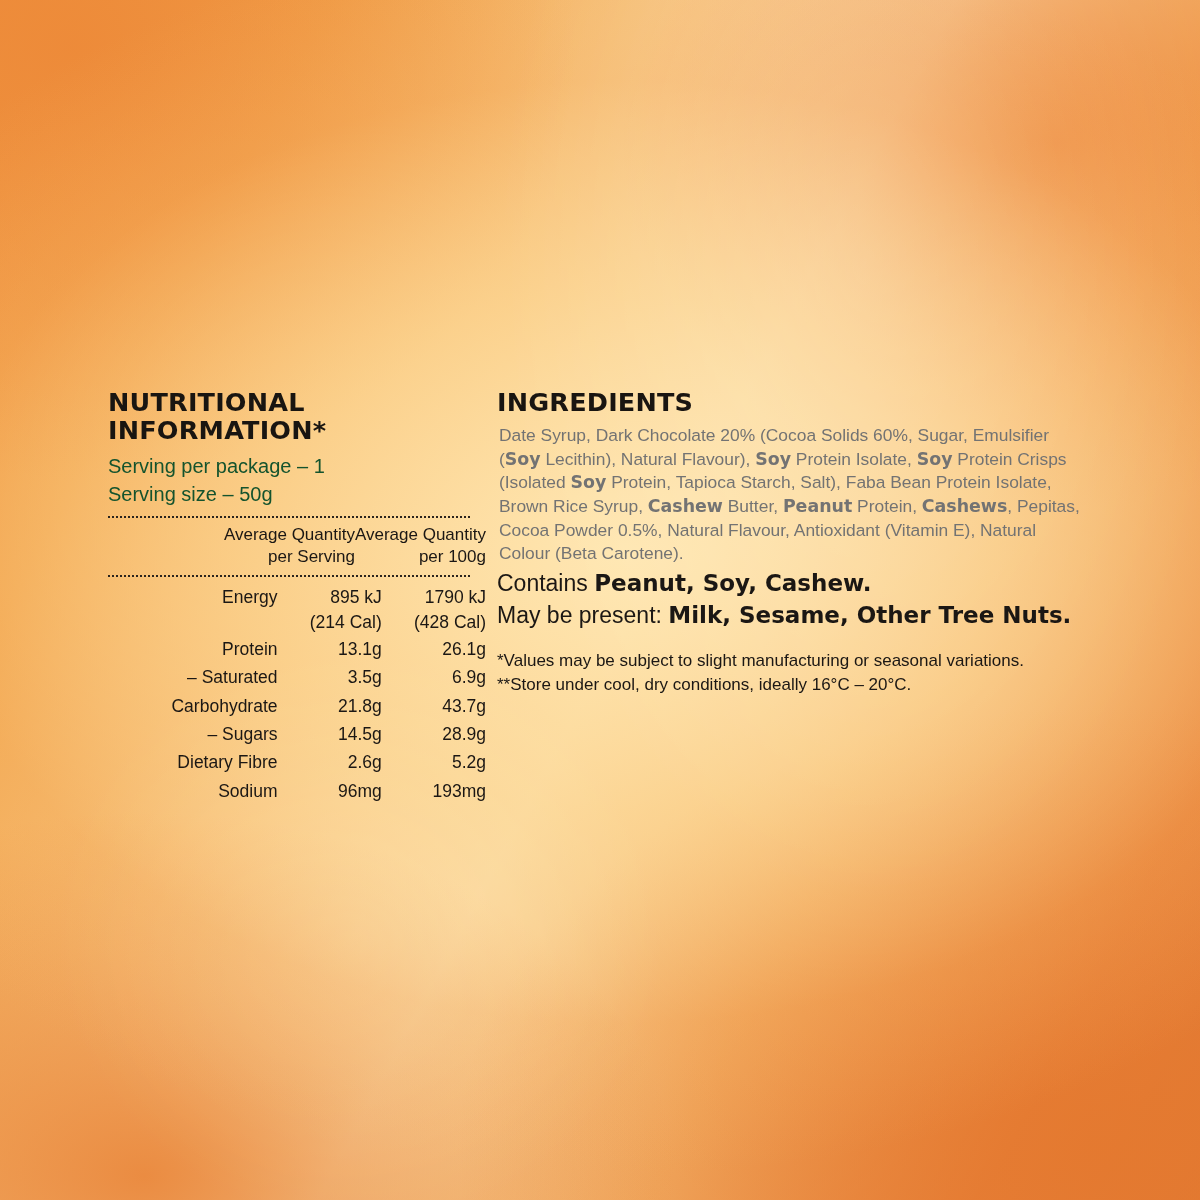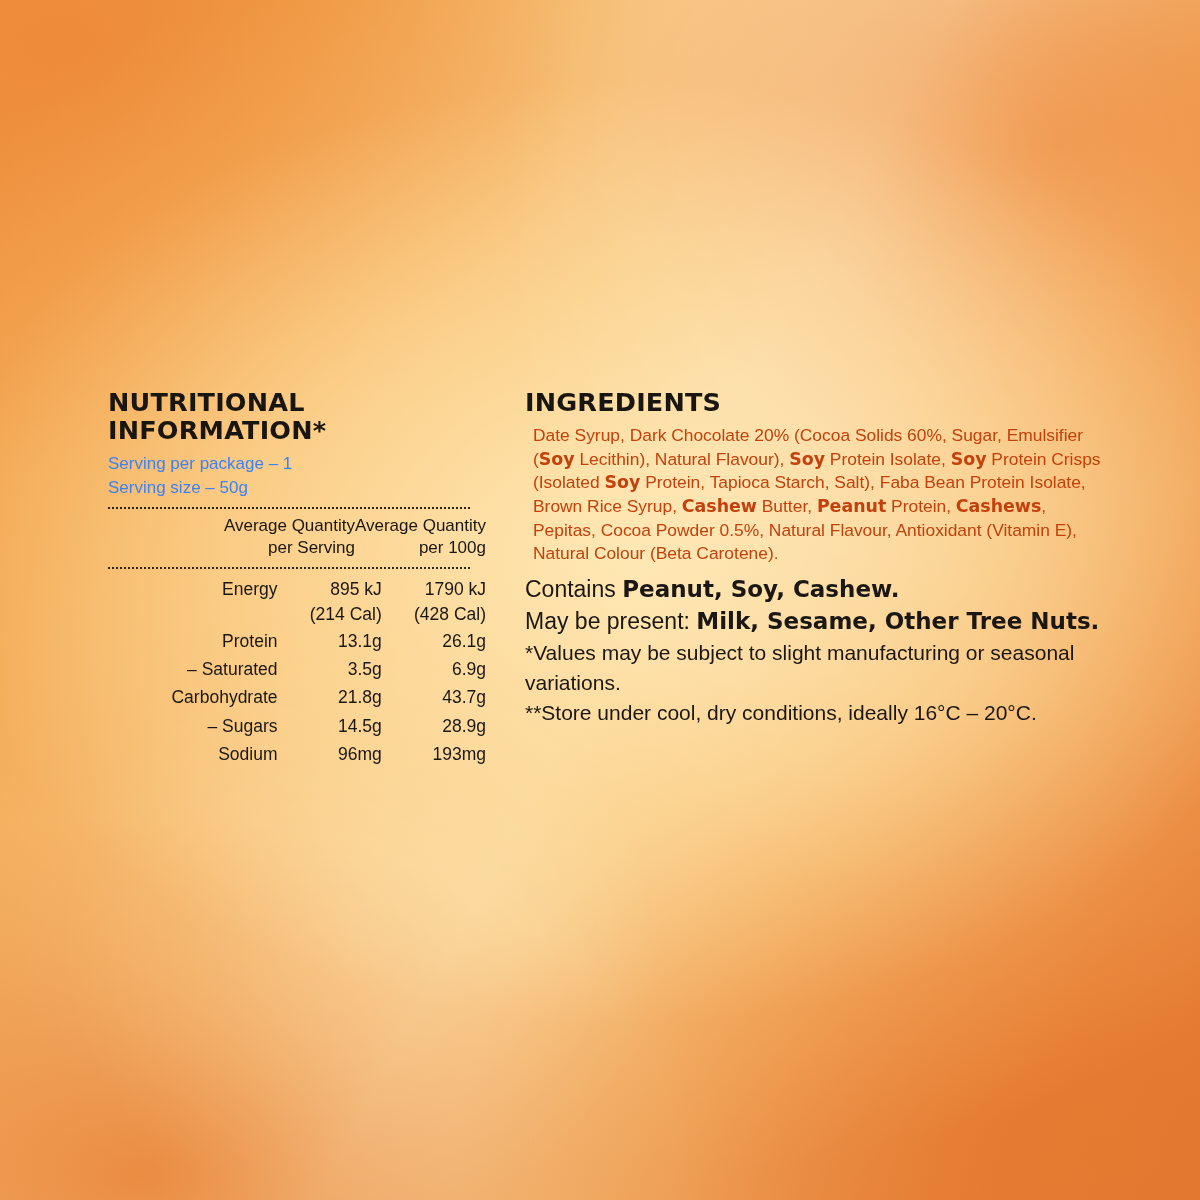--- a/index.html
+++ b/index.html
@@ -42,39 +42,39 @@
 
   
   .col-left {
     position: absolute;
     left: 108px;
     top: 388px;
     width: 362px;
   }
   .col-right {
     position: absolute;
-    left: 525px;
+    left: 497px;
     top: 388px;
     width: 592px;
   }
 
   h2.section-title {
     font-family: "DejaVu Sans", sans-serif;
     font-weight: 700;
     font-size: 25.5px;
     letter-spacing: 0.2px;
     margin: 0 0 8px 0;
     line-height: 1.1;
     color: #191511;
   }
 
   .serving-line {
-    font-size: 17px;
+    font-size: 20px;
     line-height: 1.42;
-    color: #3b82f6;
+    color: #14532d;
   }
 
   
   .dotted {
     border-top: 2.5px dotted #2b241d;
     margin: 7px 0 6px 0;
     height: 0;
   }
 
   
@@ -104,40 +104,41 @@
   .hdr-row td.v2 { width: 32%; }
 
   .rows td { line-height: 1.62; }
   .indent { padding-left: 13px !important; }
   .sub-energy td { line-height: 1.35; }
 
   
   .para {
     font-size: 17.4px;
     line-height: 1.36;
-    margin: 8px;
-    color: #c2410c;
+    margin: 2px;
+    color: #737373;
   }
   .para b {
     font-family: "DejaVu Sans", sans-serif;
     font-weight: 700;
   }
   .allergen-title {
     margin-top: 19px;
   }
   .allergen-line {
     font-size: 23px;
     line-height: 1.38;
   }
   .allergen-line b {
     font-family: "DejaVu Sans", sans-serif;
     font-weight: 700;
   }
   .footnotes {
-    font-size: 21px;
+    margin-top: 17px;
+    font-size: 17px;
     line-height: 1.45;
   }
 </style>
 </head>
 <body>
 
 <div class="bg"></div>
 <div class="bg-sheen"></div>
 
 <div class="content">
@@ -192,20 +193,25 @@
       </tr>
       <tr>
         <td class="nm">Carbohydrate</td>
         <td class="v1">21.8g</td>
         <td class="v2">43.7g</td>
       </tr>
       <tr>
         <td class="nm indent">– Sugars</td>
         <td class="v1">14.5g</td>
         <td class="v2">28.9g</td>
+      </tr>
+      <tr>
+        <td class="nm">Dietary Fibre</td>
+        <td class="v1">2.6g</td>
+        <td class="v2">5.2g</td>
       </tr>
       <tr>
         <td class="nm">Sodium</td>
         <td class="v1">96mg</td>
         <td class="v2">193mg</td>
       </tr>
     </tbody>
       </table>
   </div>
 

